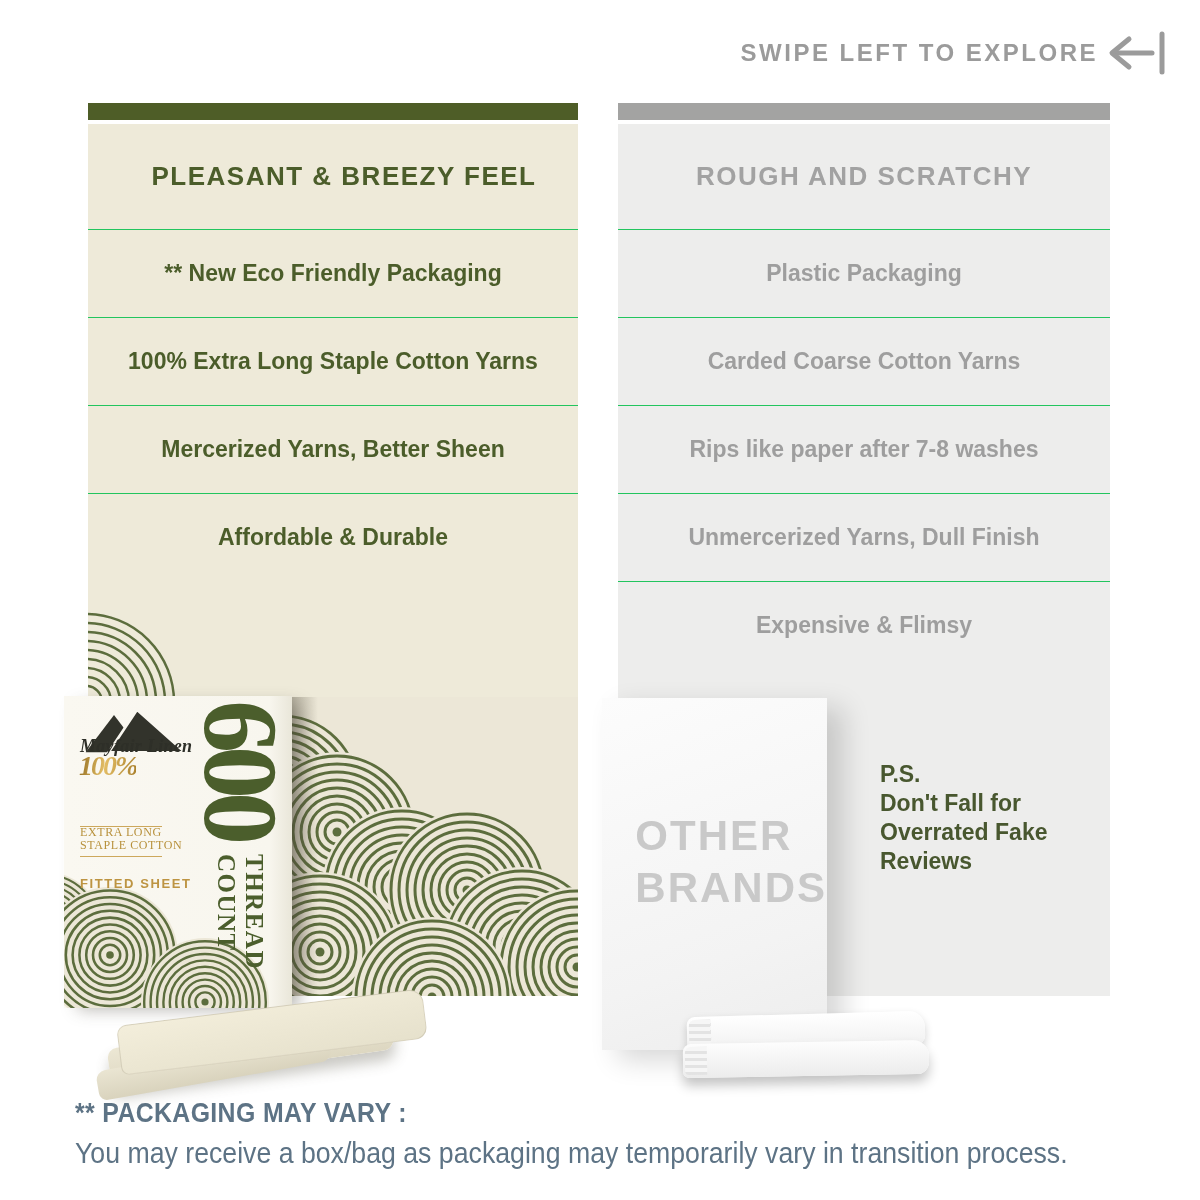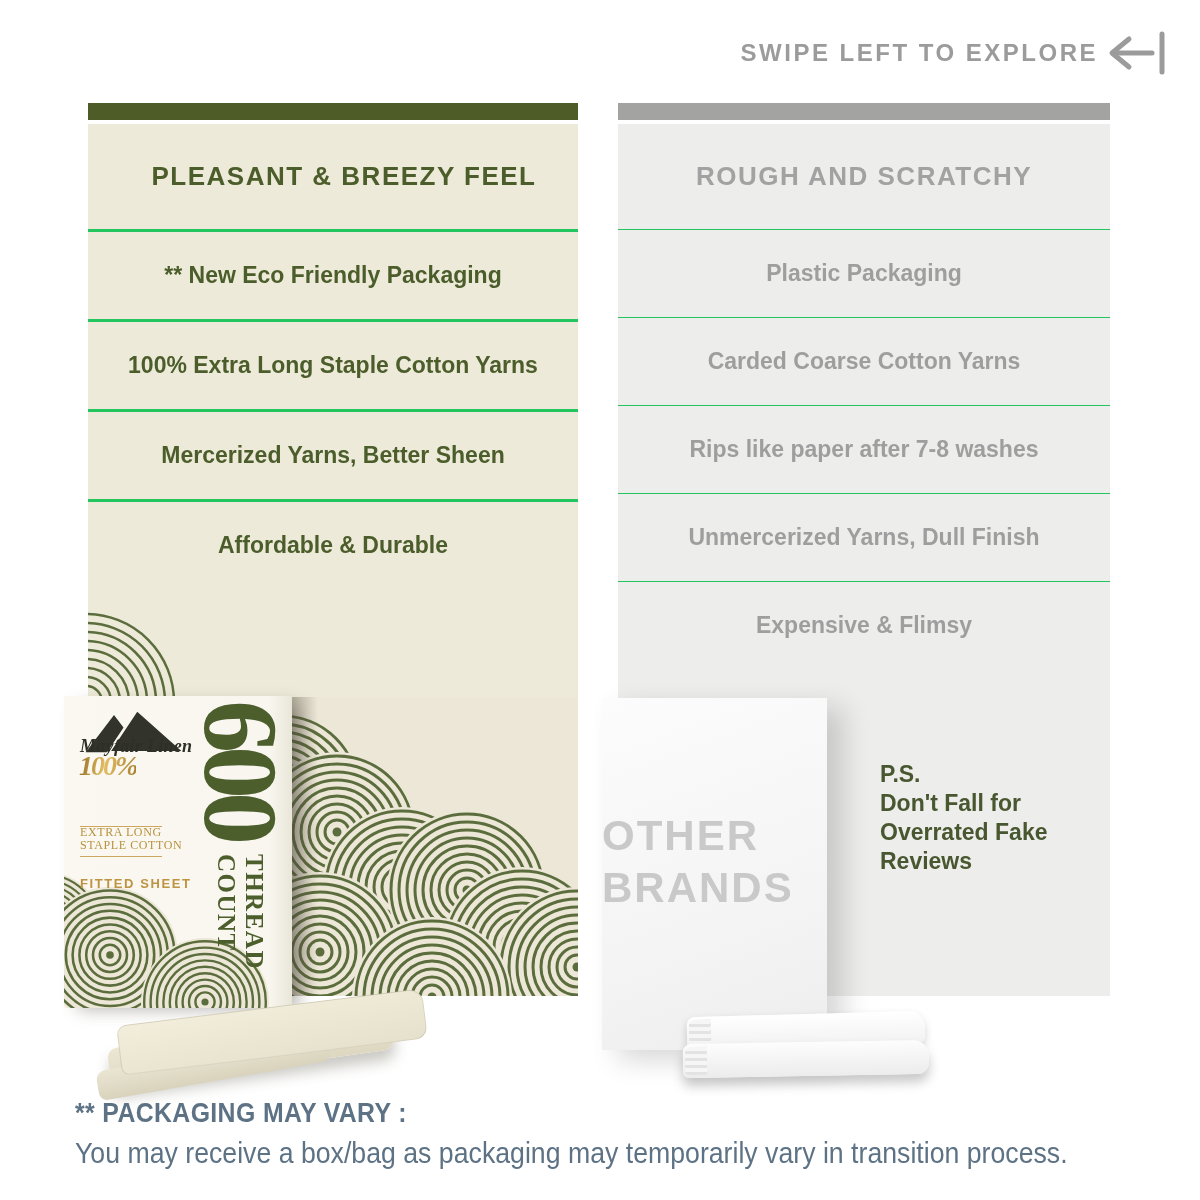--- a/index.html
+++ b/index.html
@@ -20,21 +20,21 @@
   .panel-left{left:88px;width:490px;background:#eeead9;}
   .panel-right{left:618px;width:492px;background:#ededec;}
 
   .col-header{height:105px;display:flex;align-items:center;justify-content:center;
               font-size:26px;font-weight:800;letter-spacing:1.5px;}
   .panel-left .col-header{color:#4b5d2a;padding-left:22px;}
   .panel-right .col-header{color:#a2a2a2;}
 
   .cmp-row{height:87px;display:flex;align-items:center;justify-content:center;
            font-size:23px;font-weight:600;text-align:center;}
-  .panel-left .cmp-row{border-top:3px solid #22c55e;color:#4b5d2a;}
+  .panel-left .cmp-row{border-top:1px solid #22c55e;color:#4b5d2a;}
   .panel-right .cmp-row{border-top:1px solid #22c55e;color:#9e9e9e;}
 
   
   .arc-left{left:-12px;top:486px;width:200px;height:220px;}
 
   
   .box-side{left:292px;top:697px;width:286px;height:299px;background:#ece7d7;overflow:hidden;z-index:4;}
   .box-side::before{content:"";position:absolute;left:0;top:0;bottom:0;width:26px;
         background:linear-gradient(to right,rgba(85,80,64,.38),rgba(85,80,64,0));z-index:9;}
 
@@ -67,21 +67,21 @@
        background:linear-gradient(#ece7d4,#ddd7c1);box-shadow:0 10px 14px rgba(80,75,60,.30);}
   .sc2{left:28px;top:12px;width:306px;height:48px;transform:rotate(-7deg);
        background:linear-gradient(175deg,#f3eedb,#e6e1cc);border:1px solid rgba(120,112,90,.18);}
   .sc3{left:6px;top:56px;width:236px;height:30px;transform:rotate(-10deg);
        background:linear-gradient(#eae5d2,#d9d3bd);}
 
   
   .ob-box{left:602px;top:698px;width:225px;height:352px;z-index:6;
         background:linear-gradient(160deg,#fcfcfc,#f3f3f3 70%,#ededed);
         box-shadow:16px 10px 26px rgba(0,0,0,.16);
-        display:flex;align-items:center;justify-content:flex-start;}
+        display:flex;align-items:center;justify-content:flex-end;}
   .ob-label{font-size:42px;font-weight:800;letter-spacing:2px;line-height:1.25;
         color:#c9c9c9;text-align:left;margin-top:-24px;}
   .ps-note{left:880px;top:760px;width:230px;color:#48572f;font-size:23px;font-weight:700;line-height:29px;}
 
   
   .sheets-white{left:683px;top:1010px;width:250px;height:72px;z-index:7;}
   .sw1{left:4px;top:4px;width:238px;height:34px;transform:rotate(-1.5deg);border-radius:8px 16px 10px 6px;
        background:linear-gradient(#ffffff,#f1f1f1);box-shadow:0 4px 8px rgba(0,0,0,.18);}
   .sw2{left:0px;top:32px;width:246px;height:34px;transform:rotate(-1deg);border-radius:8px 16px 12px 6px;
        background:linear-gradient(#fdfdfd,#ececec);box-shadow:0 8px 12px rgba(0,0,0,.22);}

